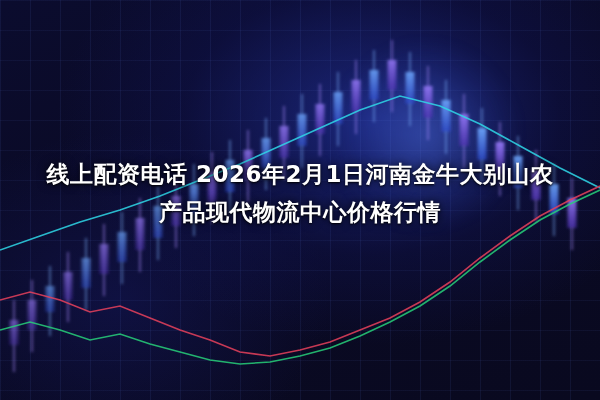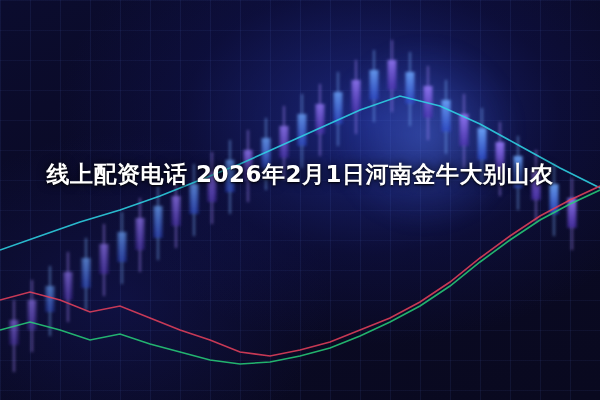--- a/index.html
+++ b/index.html
@@ -213,15 +213,16 @@
       </g>
     <g id="lines" fill="none" stroke-width="1.6" opacity="0.85">
         <polyline points="0,250 40,236 80,222 120,210 160,196 200,180 240,164 280,146 320,128 360,110 400,96 440,106 480,124 520,146 560,168 600,188" stroke="#2fd8e8"></polyline>
         <polyline points="0,300 30,292 60,300 90,312 120,306 150,318 180,330 210,340 240,352 270,356 300,350 330,342 360,330 390,318 420,302 450,282 480,258 510,236 540,216 570,200 600,186" stroke="#e8415c"></polyline>
         <polyline points="0,330 30,322 60,330 90,340 120,334 150,344 180,352 210,360 240,364 270,362 300,356 330,348 360,336 390,322 420,306 450,286 480,262 510,240 540,220 570,204 600,190" stroke="#27d07a"></polyline>
       </g>
   </svg>
 
   <div class="headline">
     <span>线上配资电话 2026年2月1日河南金牛大别山农</span>
+    <span>产品现代物流中心价格行情</span>
   </div>
 
 </div>
 
 </body></html>

